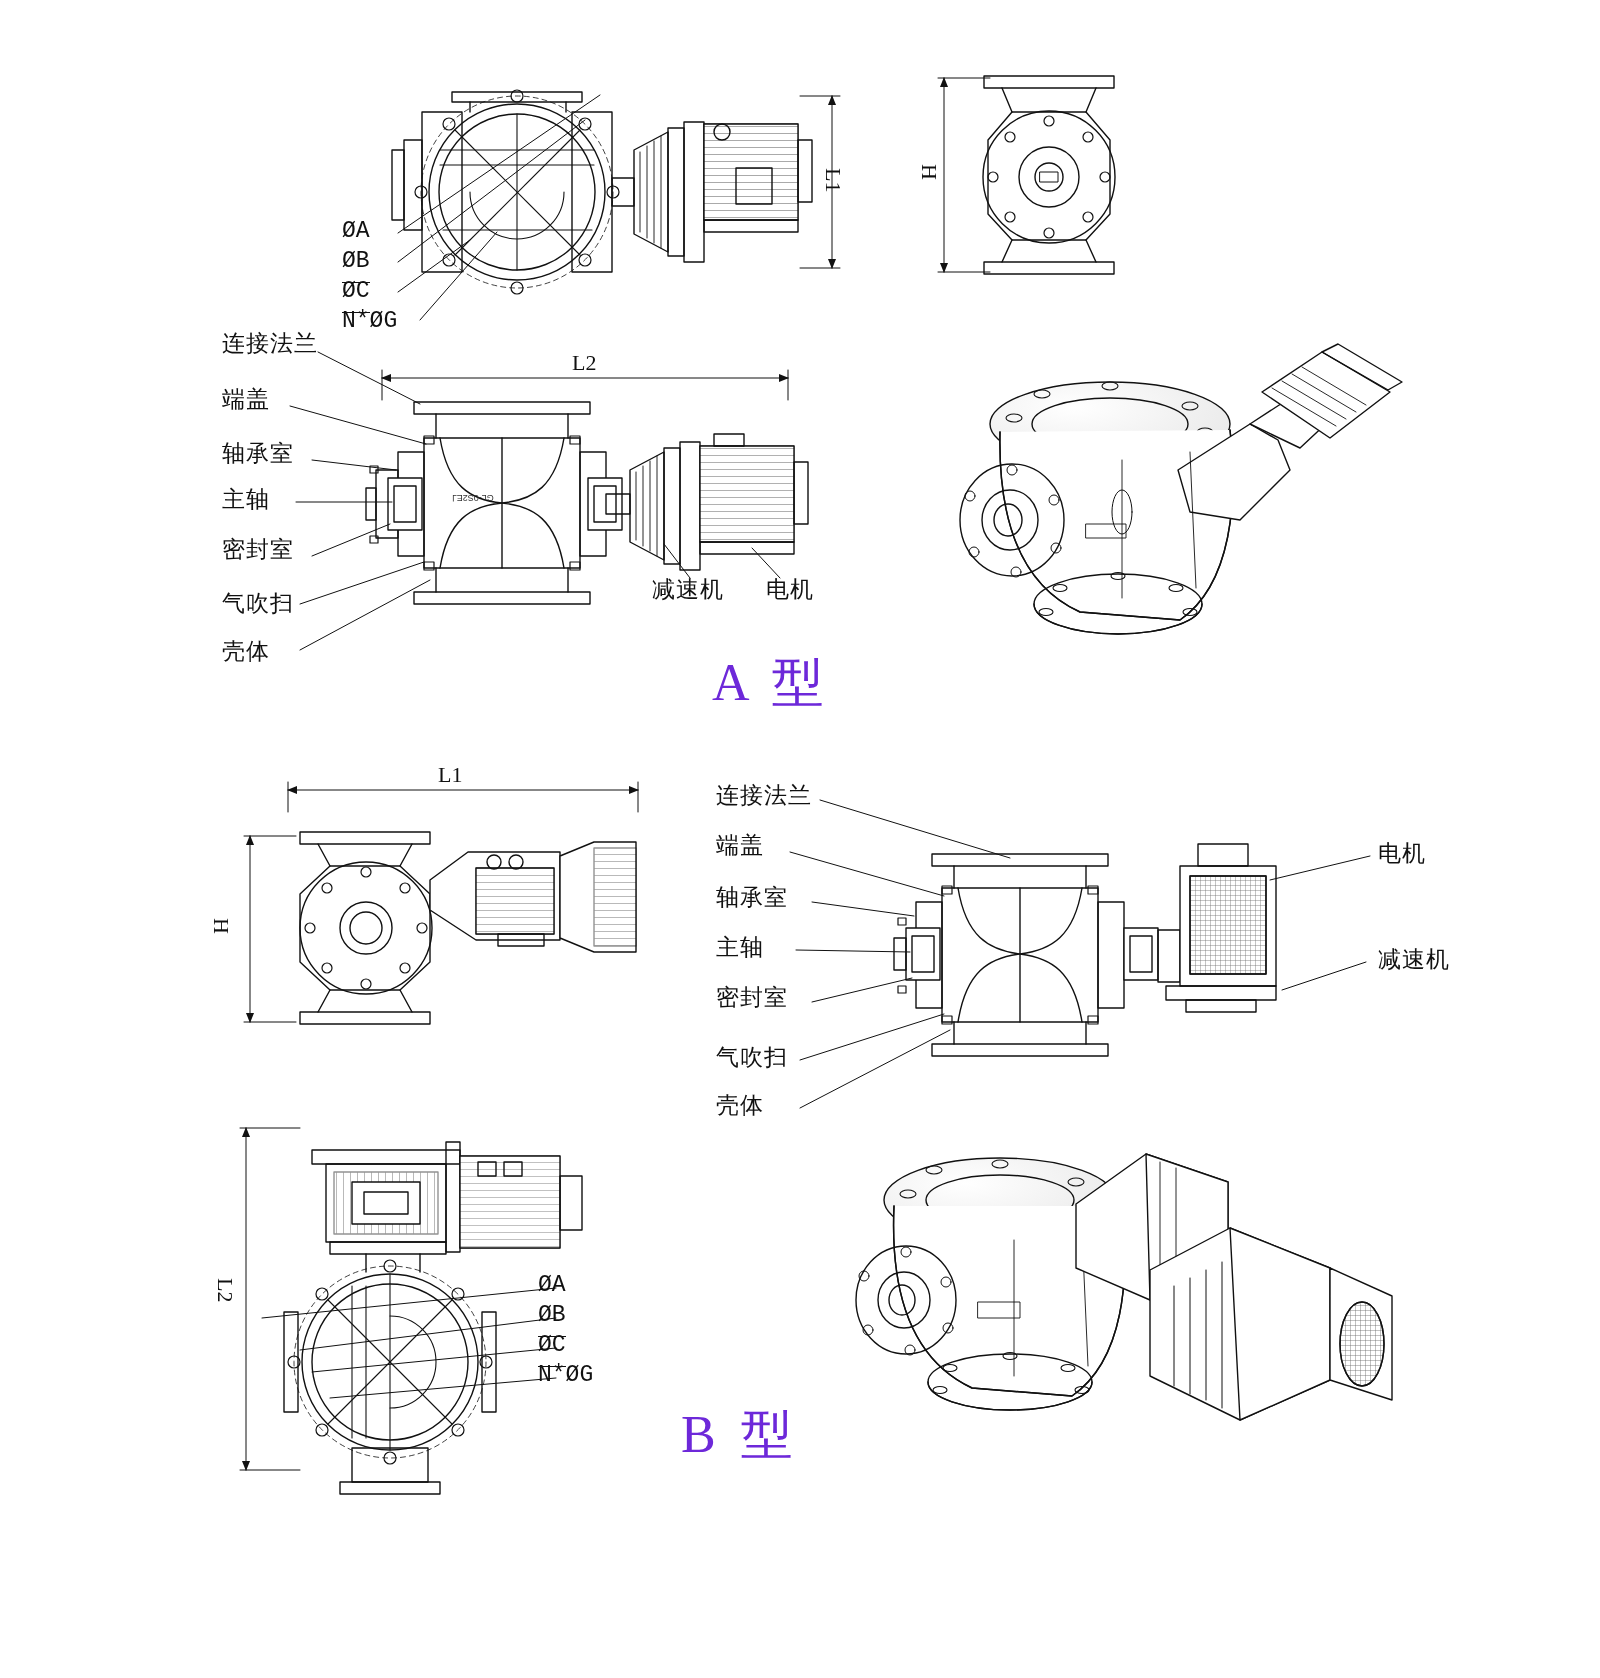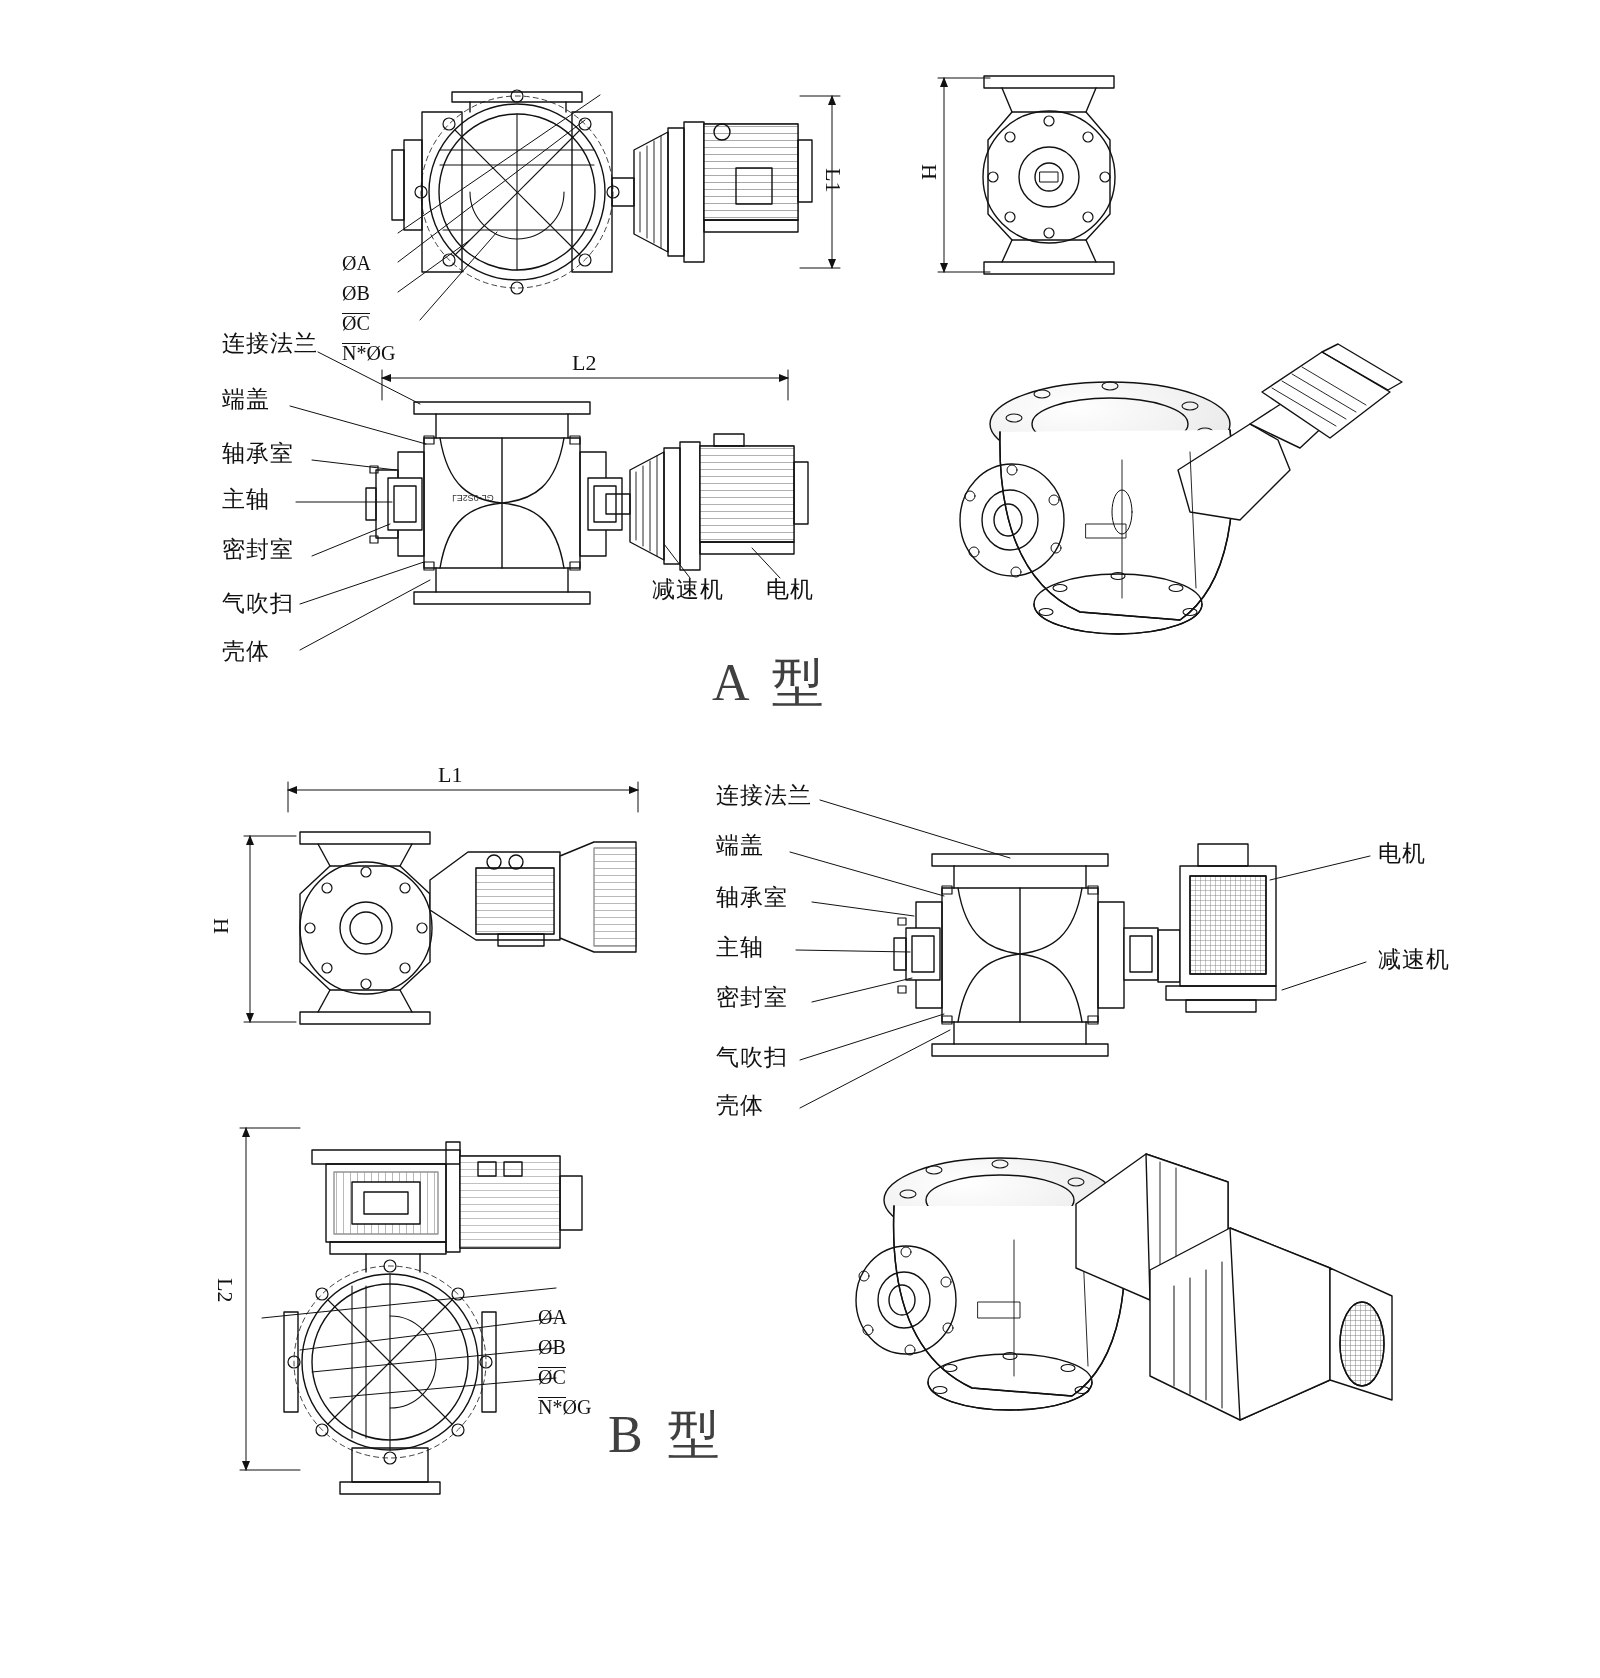--- a/index.html
+++ b/index.html
@@ -2,22 +2,22 @@
 <html><head>
 <meta charset="utf-8">
 <style>
   html,body{margin:0;padding:0;background:#ffffff;}
   body{width:1600px;height:1678px;position:relative;font-family:"Liberation Serif",serif;color:#111;overflow:hidden;}
   .stage{position:absolute;left:0;top:0;width:1600px;height:1678px;}
   svg.dwg{position:absolute;left:0;top:0;width:1600px;height:1678px;}
   .lbl{position:absolute;font-family:"Liberation Sans",sans-serif;font-size:21px;color:#111;white-space:nowrap;line-height:1;text-align:right;}
   .lbl-cn{font-family:"Liberation Sans",sans-serif;font-size:23px;letter-spacing:1px;}
   .dim{position:absolute;font-family:"Liberation Serif",serif;font-size:22px;color:#111;white-space:nowrap;}
-  .typemark{position:absolute;font-family:"Liberation Serif",serif;font-size:52px;color:#404040;white-space:nowrap;letter-spacing:6px;}
-  .phi{position:absolute;font-family:Liberation Serif, serif;font-size:20px;color:#111;white-space:nowrap;margin-top:34px;}
+  .typemark{position:absolute;font-family:"Liberation Serif",serif;font-size:52px;color:#6d28d9;white-space:nowrap;letter-spacing:6px;}
+  .phi{position:absolute;font-family:Liberation Mono, monospace;font-size:23px;color:#111;white-space:nowrap;}
   .ul{border-bottom:1.5px solid #111;padding-bottom:8px;}
   .tinytxt{position:absolute;font-family:"Liberation Sans",sans-serif;font-size:9px;color:#333;white-space:nowrap;}
 </style>
 </head>
 <body>
 
 <div class="stage">
 
   <svg class="dwg" viewBox="0 0 1600 1678" xmlns="http://www.w3.org/2000/svg">
     <defs>
@@ -525,15 +525,15 @@
   <div class="lbl lbl-cn" style="left:716px;top:784px;">连接法兰</div>
   <div class="lbl lbl-cn" style="left:716px;top:834px;">端盖</div>
   <div class="lbl lbl-cn" style="left:716px;top:886px;">轴承室</div>
   <div class="lbl lbl-cn" style="left:716px;top:936px;">主轴</div>
   <div class="lbl lbl-cn" style="left:716px;top:986px;">密封室</div>
   <div class="lbl lbl-cn" style="left:716px;top:1046px;">气吹扫</div>
   <div class="lbl lbl-cn" style="left:716px;top:1094px;">壳体</div>
   <div class="lbl lbl-cn" style="left:1378px;top:842px;">电机</div>
   <div class="lbl lbl-cn" style="left:1378px;top:948px;">减速机</div>
 
-  <div class="typemark" style="left:608px;top:1400px;">B  型</div>
+  <div class="typemark" style="left:681px;top:1400px;">B  型</div>
 
 </div>
 
 </body></html>

